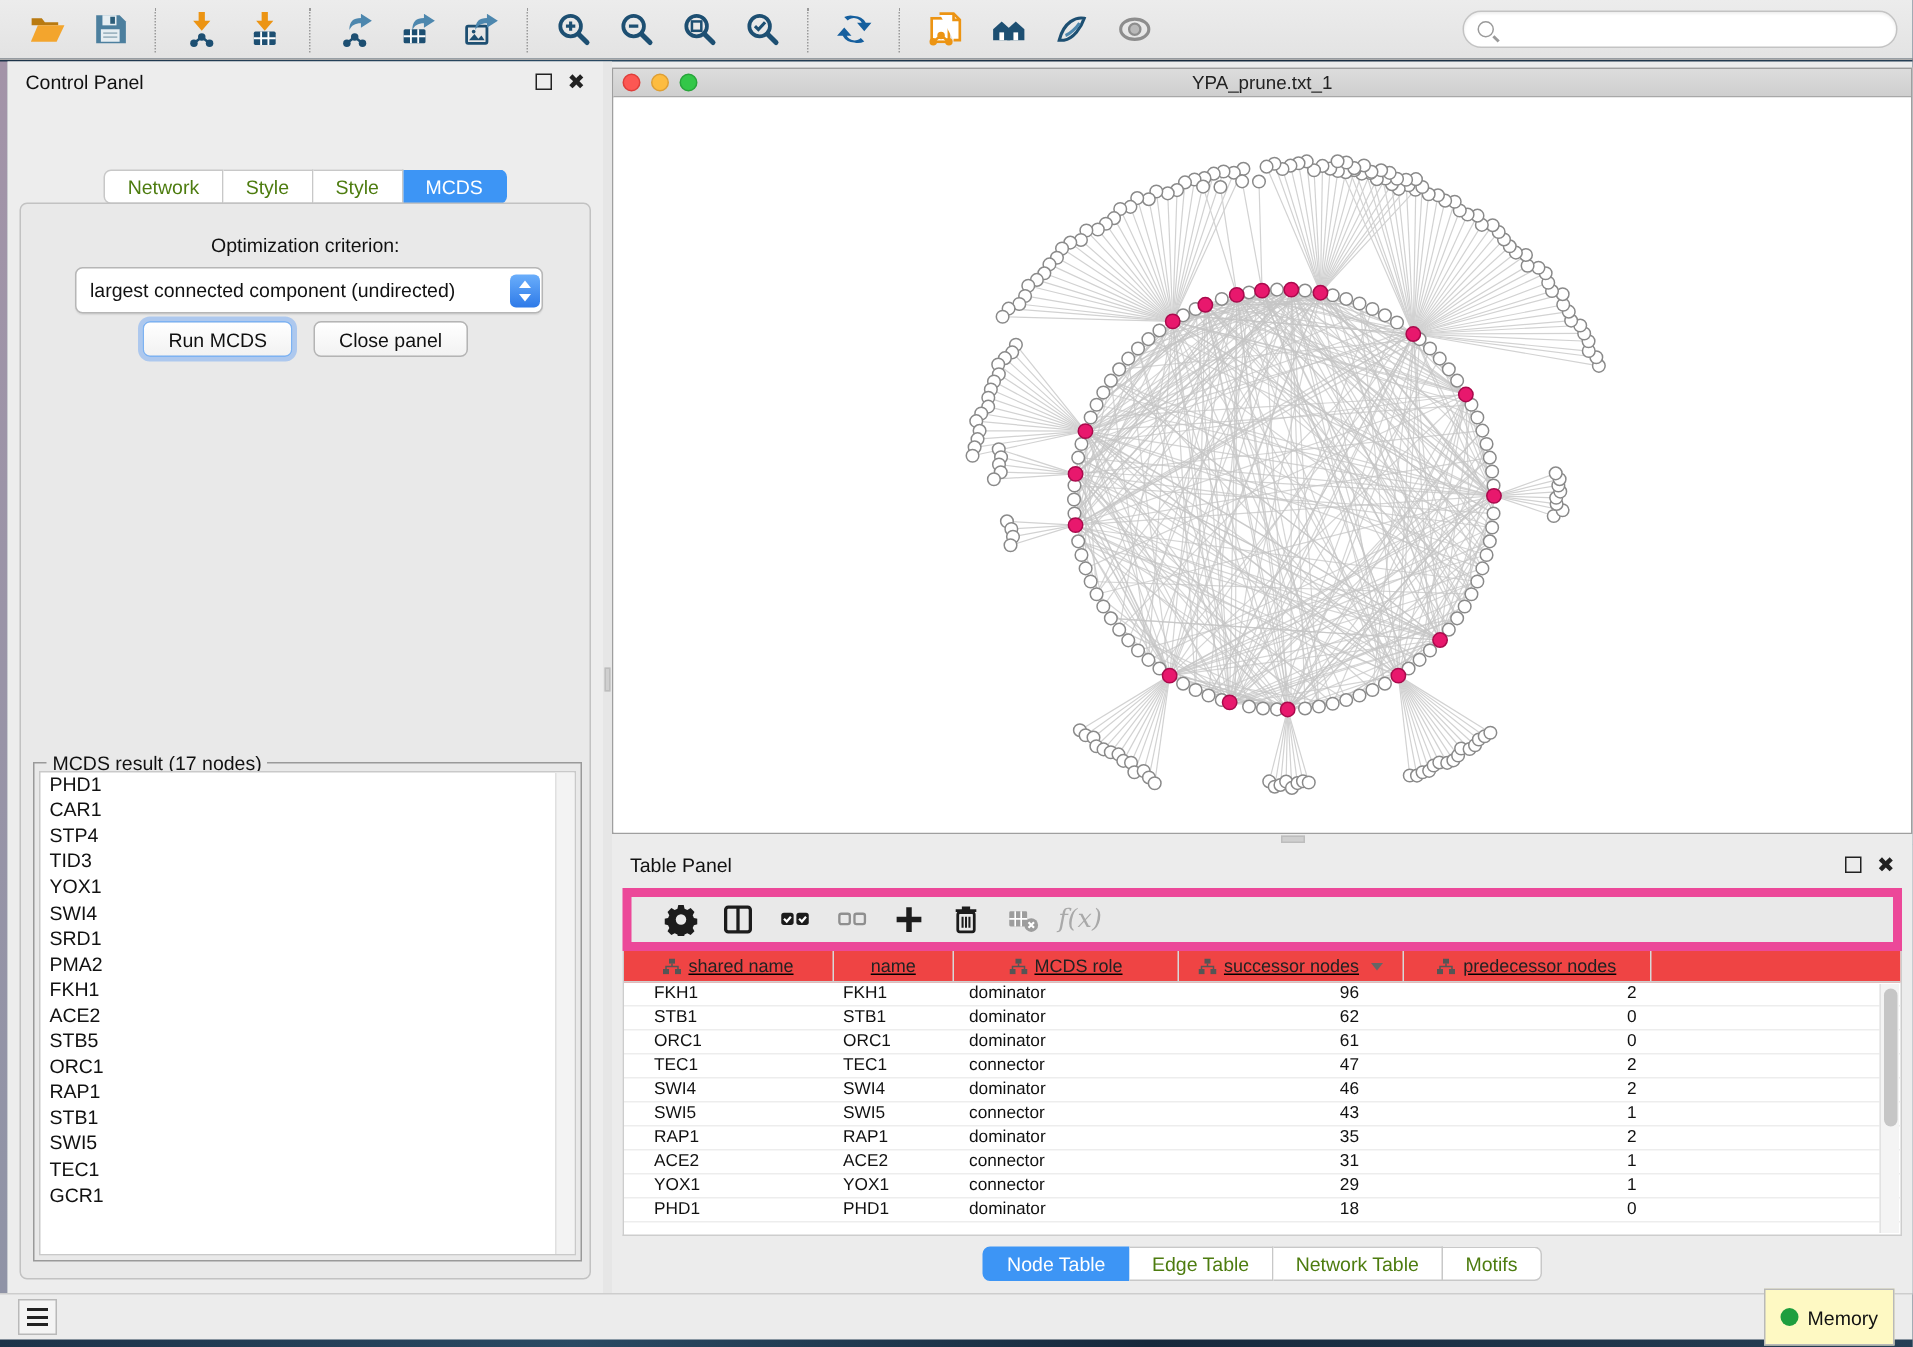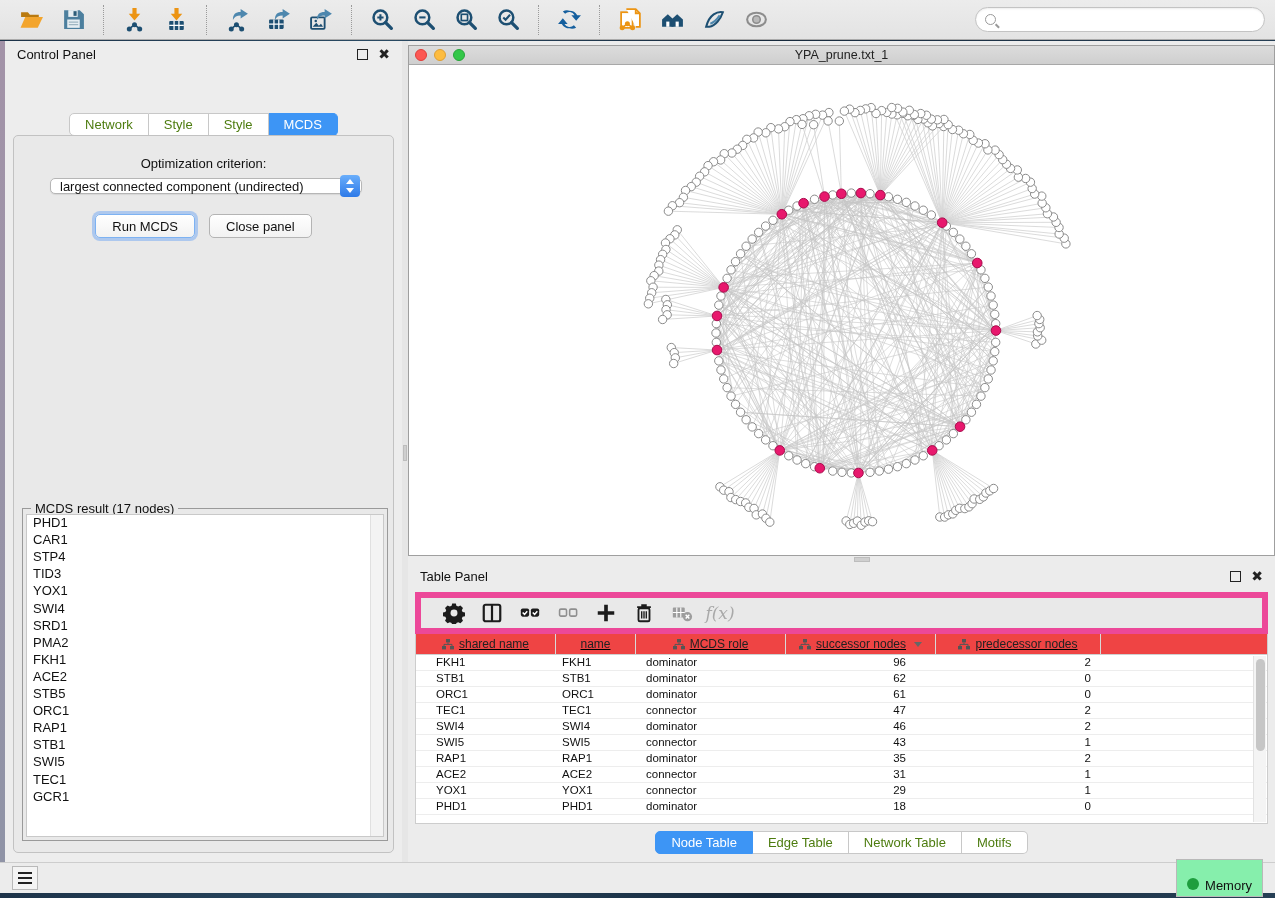--- a/index.html
+++ b/index.html
@@ -35,21 +35,21 @@
   .close-icon { font-size:14px; font-weight:bold; color:#222; line-height:11px; }
   #cp-tabs { position:absolute; left:0; top:72px; width:100%; display:flex; justify-content:center; }
   .seg-tab { height:23px; padding:0 15px; background:#fff; border:1px solid #c8c8c8; border-left:none;
     font-size:13px; color:#4d7c0f; display:flex; align-items:center; cursor:default; }
   .seg-tab:first-child { border-left:1px solid #c8c8c8; border-radius:5px 0 0 5px; }
   .seg-tab:last-child { border-radius:0 5px 5px 0; }
   .seg-tab.active { background:#3d95f5; border-color:#3d95f5; color:#fff; }
   #cp-content { position:absolute; left:8px; top:94px; width:381px; height:718px;
     background:#e9e9e9; border:1px solid #c2c2c2; border-radius:5px; }
   #opt-label { position:absolute; top:20px; width:100%; text-align:center; font-size:13px; color:#111; }
-  #criterion-combo { position:absolute; left:36px; top:42px; width:312px; height:16px; background:#fff;
+  #criterion-combo { position:absolute; left:36px; top:42px; width:312px; height:31px; background:#fff;
     border:1px solid #b6b6b6; border-radius:5px; display:flex; align-items:center;
     box-shadow:0 1px 1px rgba(0,0,0,.08); }
   #criterion-combo .val { flex:1; font-size:13px; padding-left:9px; color:#111; white-space:nowrap; }
   #criterion-combo .stepper { width:20px; height:22px; border-radius:4px;
     background:linear-gradient(#6aaefb,#2e7ae8); margin-right:1px; position:relative; }
   .stepper .up,.stepper .dn { position:absolute; left:50%; transform:translateX(-50%);
     width:0; height:0; border-left:4px solid transparent; border-right:4px solid transparent; }
   .stepper .up { top:4px; border-bottom:5px solid #fff; }
   .stepper .dn { bottom:4px; border-top:5px solid #fff; }
   #cp-buttons { position:absolute; top:78px; width:100%; display:flex; justify-content:center; gap:14px; }
@@ -111,22 +111,22 @@
   #bottom-tabs { position:absolute; left:0; right:0; top:268px; display:flex; justify-content:center;text-align:center; }
 
   
   #status-bar { position:absolute; left:0; top:862px; width:1275px; height:31px; background:#ececec;
     border-top:1px solid #cdcdcd; display:flex; align-items:center; padding:0 12px; }
   #automation-btn { width:26px; height:24px; background:#f4f4f4; border:1px solid #b9b9b9;
     display:flex; align-items:center; justify-content:center; }
   .list-ic { width:14px; height:12px;
     background:repeating-linear-gradient(#222 0 2px, transparent 2px 5px);
     position:relative; }
-  #memory-btn { margin-left:auto; height:24px; padding:18px 10px; background:#86efac; border:1px solid #b9b9b9;
-    display:flex; gap:6px; font-size:13px; color:#111; }
+  #memory-btn { margin-left:auto; height:24px; padding:18px 10px; background:#fef9c3; border:1px solid #b9b9b9;
+    display:flex; align-items:center; gap:6px; font-size:13px; color:#111; }
   #memory-dot { width:12px; height:12px; border-radius:50%; background:#1e9e3e; }
 
   svg.ic { display:block; }
   .disabled-fx { font-family:"DejaVu Serif","Liberation Serif",serif; font-style:italic;
     font-size:17px; color:#a9a9a9; }
 </style>
 </head>
 <body>
 
 <div id="toolbar">

